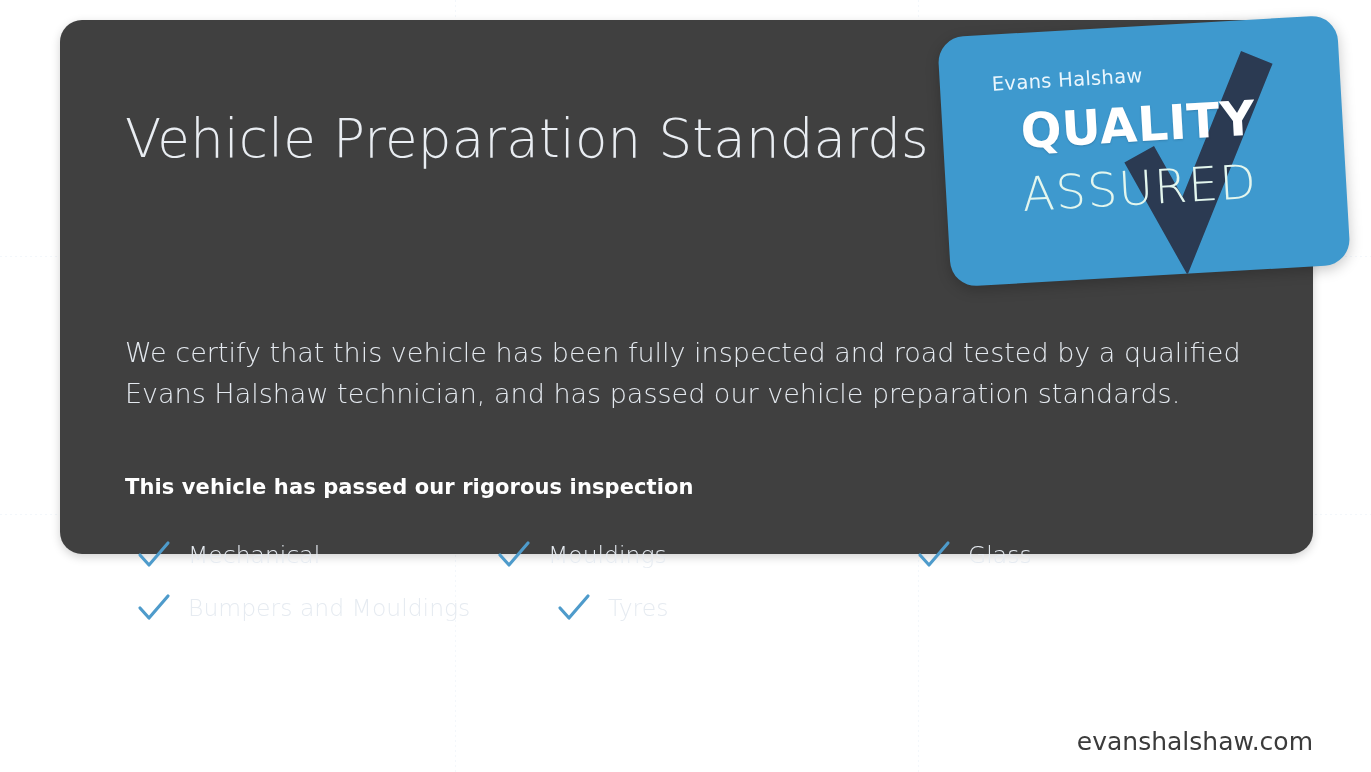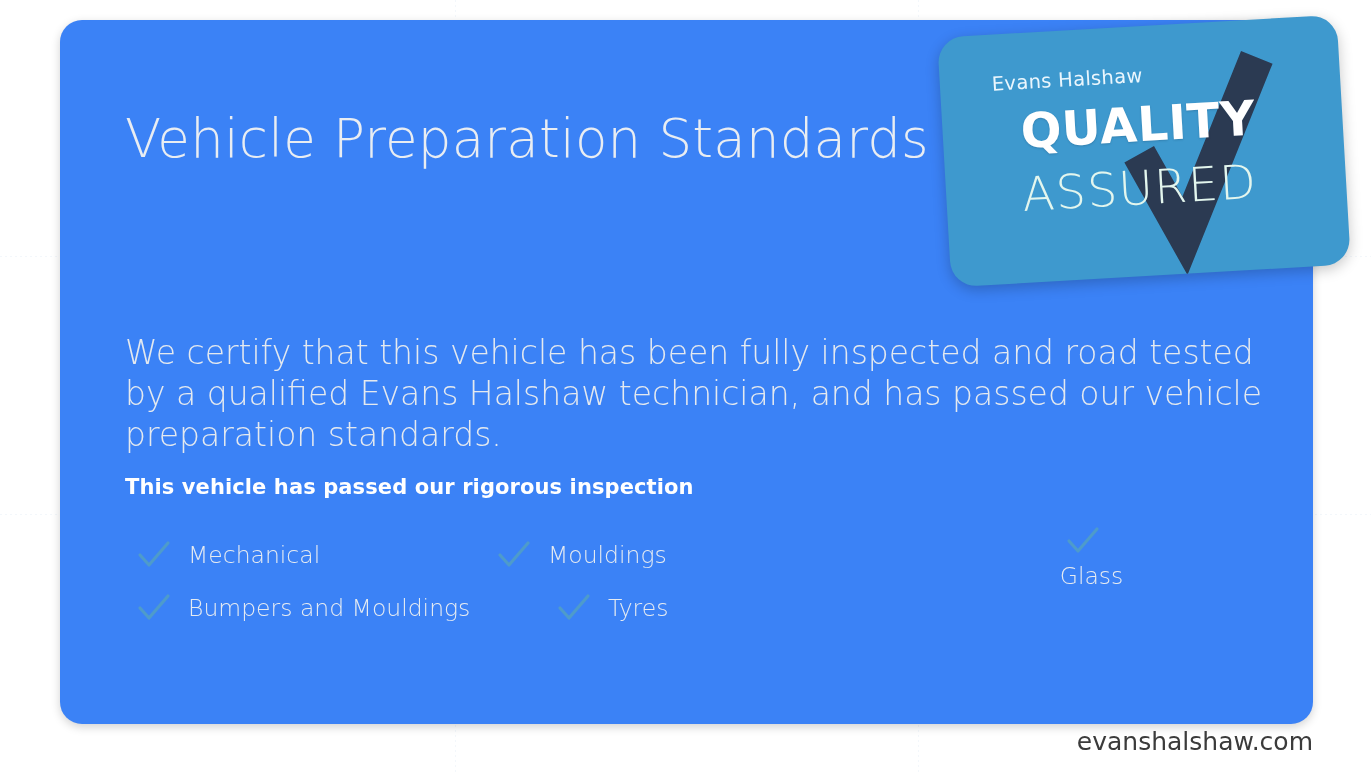--- a/index.html
+++ b/index.html
@@ -32,22 +32,22 @@
   .gv2 { left: 918px; }
   .gh1 { top: 256px; }
   .gh2 { top: 514px; }
 
   
   .card {
     position: absolute;
     left: 60px;
     top: 20px;
     width: 1253px;
-    height: 704px;
-    background: #3b82f6;
+    height: 534px;
+    background: #404040;
     border-radius: 22px;
     box-shadow: 0 3px 10px rgba(0,0,0,.18);
     z-index: 10;
   }
 
   .card-inner {
     position: absolute;
     left: 65px;
     top: 0;
     right: 0;
@@ -78,21 +78,21 @@
     line-height: 1;
     font-family: "DejaVu Sans", "Liberation Sans", sans-serif;
   }
 
   
   .certify {
     position: absolute;
     left: 0;
     top: 312px;
     width: 1150px;
-    font-size: 33px;
+    font-size: 27px;
     font-weight: 300;
     line-height: 41px;
     color: #e4e9ef;
   }
 
   
   .passed-heading {
     position: absolute;
     left: 0;
     top: 455px;
@@ -105,21 +105,21 @@
   .checklist {
     position: absolute;
     left: 12px;
     top: 508px;
     width: 1150px;
   }
   .check-row { display: flex; height: 53px; align-items: center; }
   .check-item { display: flex; align-items: center; }
   .col-1 { width: 360px; }
   .col-2 { width: 420px; }
-  .col-3 { width: 340px; flex-direction: column; }
+  .col-3 { width: 340px; }
   .tick {
     width: 42px;
     flex: 0 0 42px;
     display: flex;
     align-items: center;
     justify-content: flex-start;
   }
   .tick svg { display: block; }
   .check-label {
     font-size: 23.5px;

